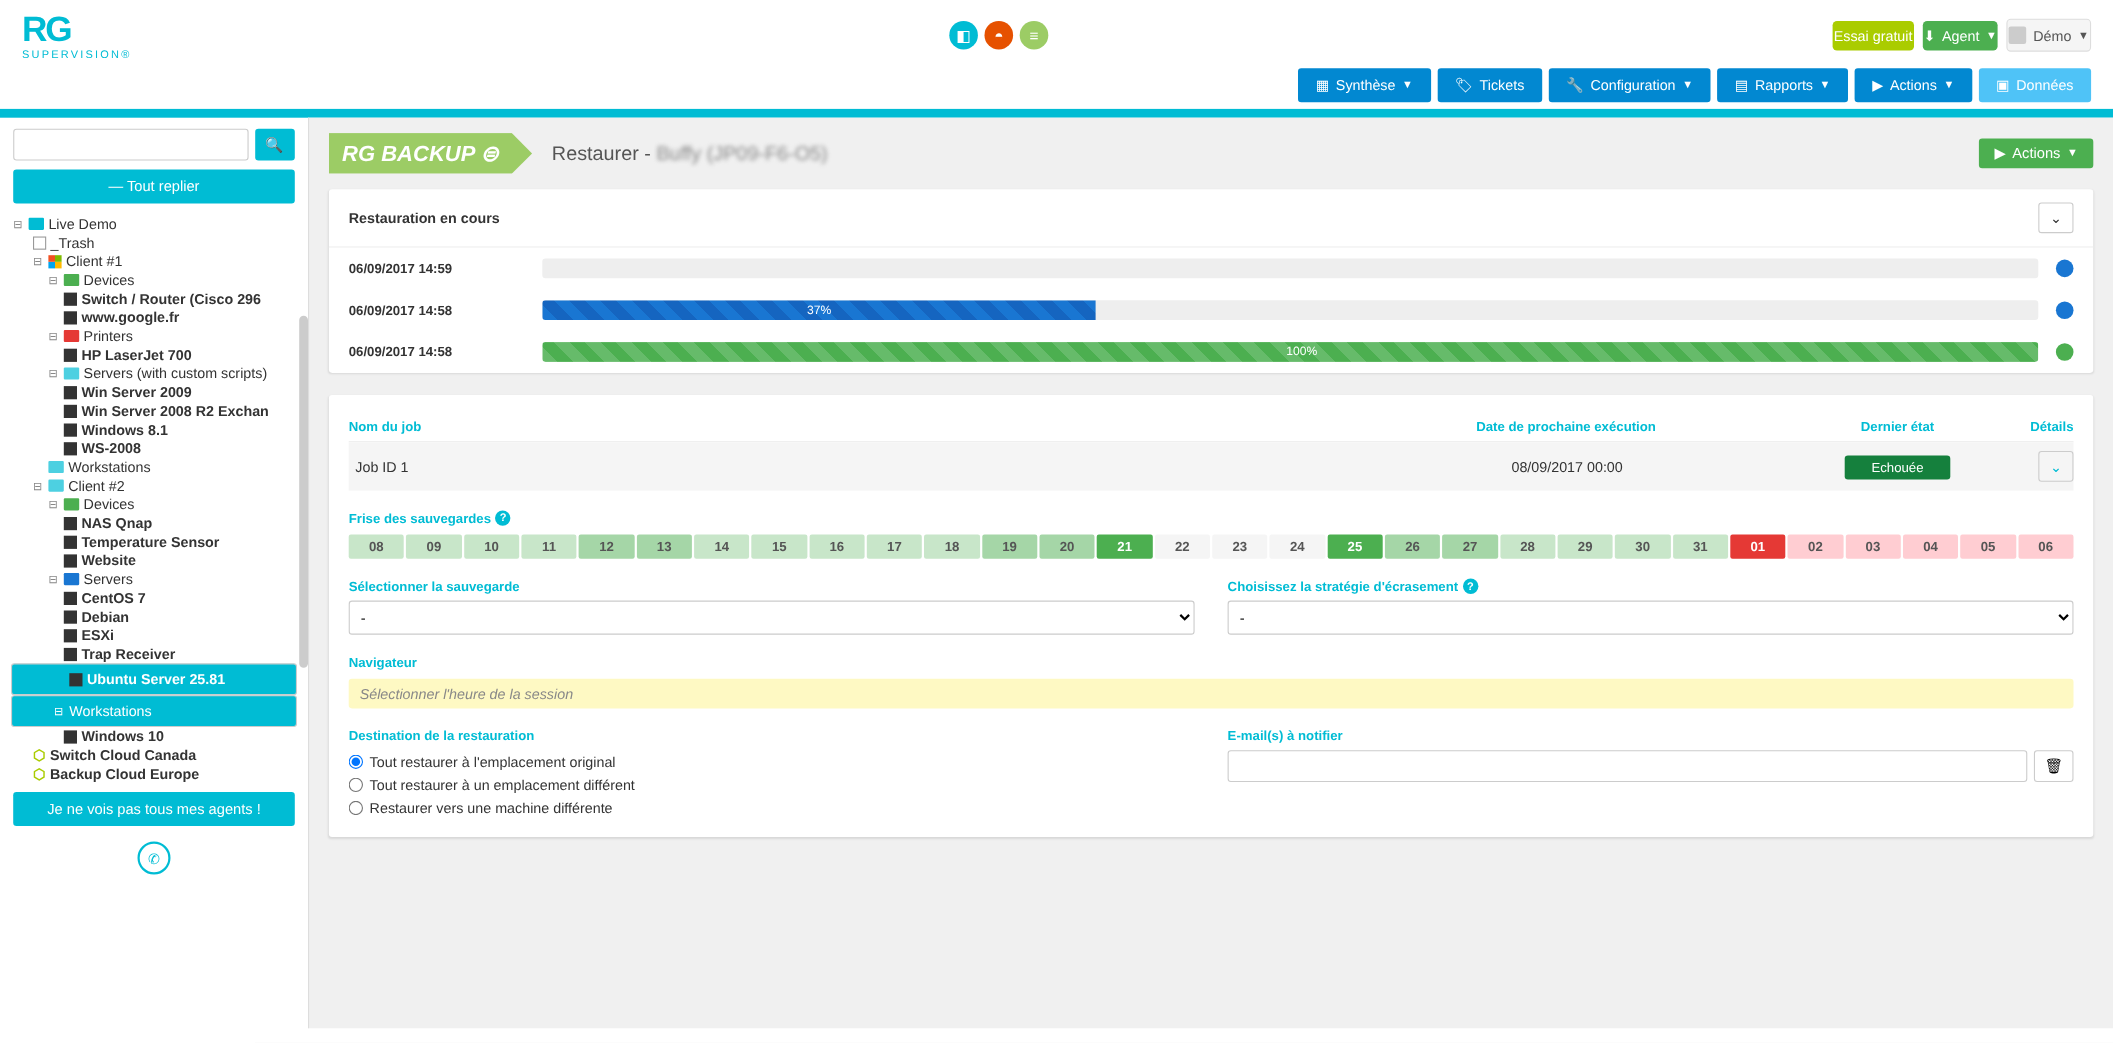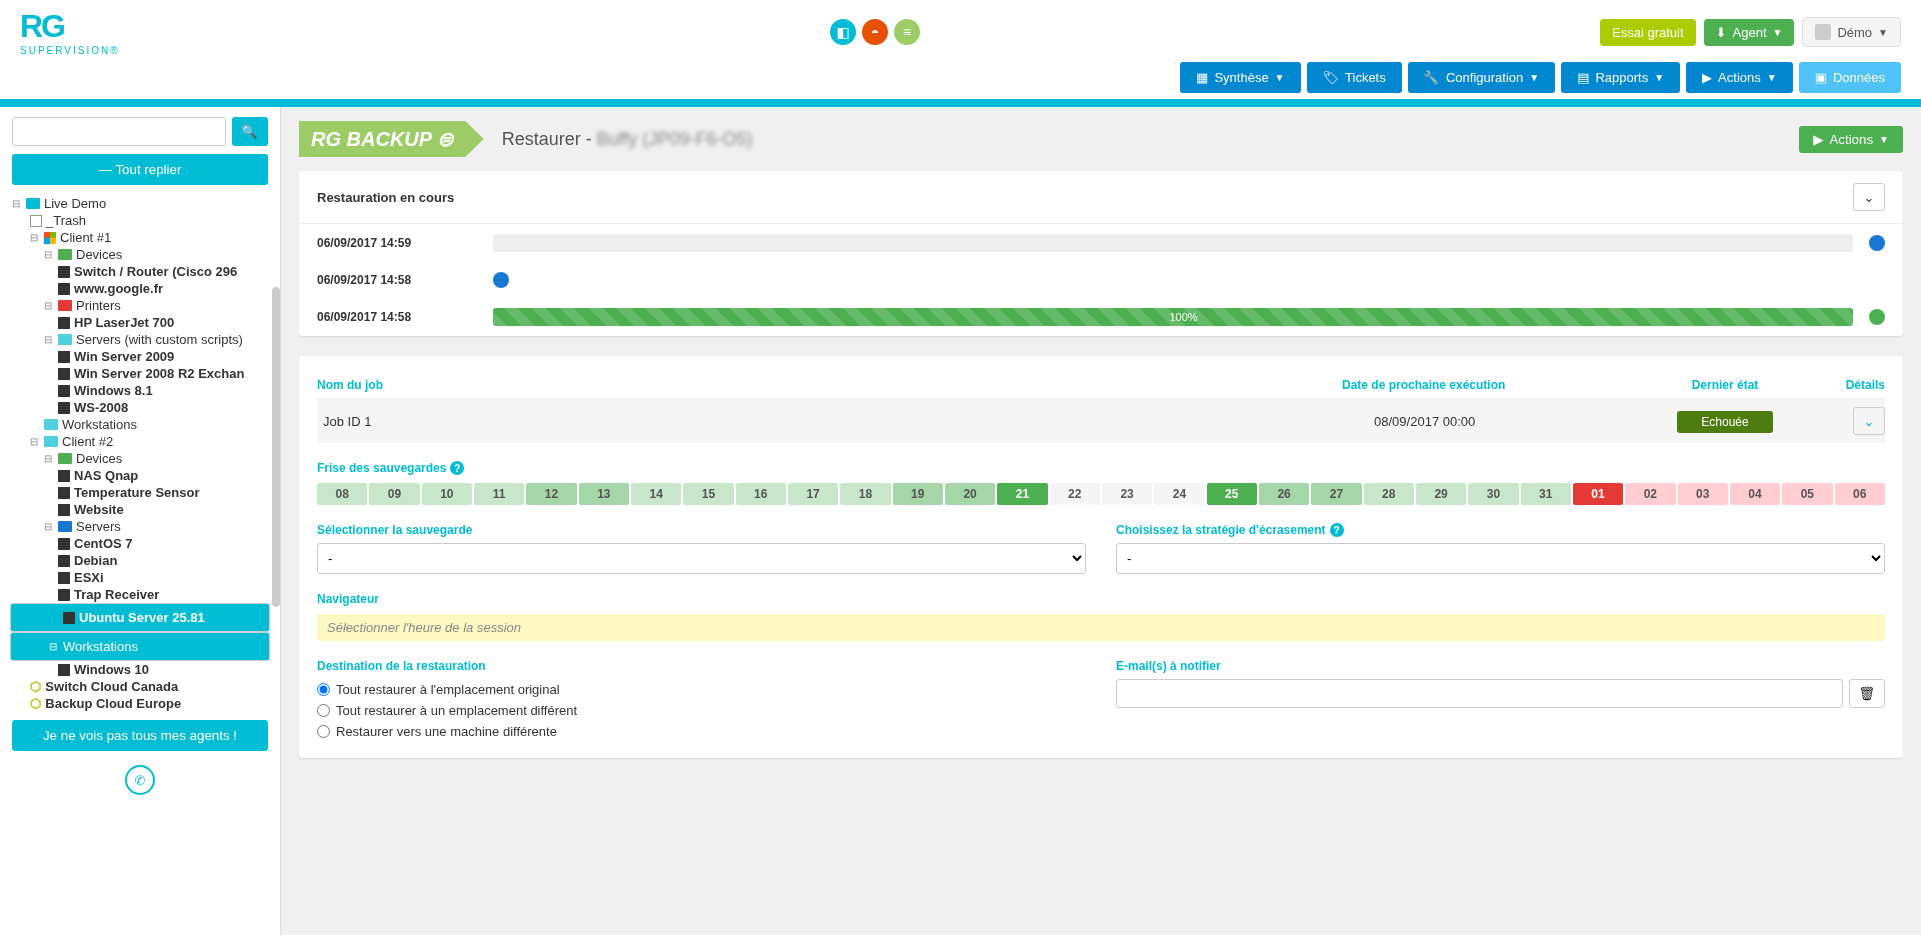--- a/index.html
+++ b/index.html
@@ -7,21 +7,21 @@
 .topbar{display:flex;align-items:center;justify-content:space-between;padding:8px 20px 0 20px;}
 .logo{width:130px;}
 .logo-text{font-size:32px;font-weight:bold;color:#00bcd4;letter-spacing:-2px;}
 .logo-sub{font-size:10px;color:#00bcd4;letter-spacing:2px;}
 .top-icons{display:flex;gap:6px;}
 .circ-icon{width:26px;height:26px;border-radius:50%;display:flex;align-items:center;justify-content:center;color:#fff;font-size:14px;}
 .ci-teal{background:#00bcd4;}
 .ci-orange{background:#e65100;}
 .ci-olive{background:#9ccc65;}
 .top-right{display:flex;gap:8px;align-items:center;}
-.btn{padding:6px 12px;border-radius:4px;border:none;cursor:pointer;font-size:13px;color:#fff;display:inline-flex;align-items:center;gap:6px;}
+.btn{padding:6px 1px;border-radius:4px;border:none;cursor:pointer;font-size:13px;color:#fff;display:inline-flex;align-items:center;gap:6px;}
 .btn-lime{background:#aacc00;}
 .btn-green{background:#4caf50;}
 .btn-light{background:#f5f5f5;color:#555;border:1px solid #ddd;}
 .avatar{width:16px;height:16px;background:#ccc;border-radius:2px;}
 .navbar{display:flex;justify-content:flex-end;gap:6px;padding:6px 20px;}
 .nav-btn{padding:8px 16px;color:#fff;border-radius:3px;font-size:13px;cursor:pointer;display:flex;align-items:center;gap:6px;}
 .nb-blue{background:#0288d1;}
 .nb-cyan{background:#4fc3f7;}
 .teal-strip{height:8px;background:#00bcd4;}
 .main{display:flex;min-height:calc(100vh - 120px);}
@@ -64,21 +64,21 @@
 .prog-fill{height:100%;background:repeating-linear-gradient(45deg,#1976d2,#1976d2 10px,#1565c0 10px,#1565c0 20px);display:flex;align-items:center;justify-content:center;color:#fff;font-size:11px;}
 .prog-fill.green{background:repeating-linear-gradient(45deg,#66bb6a,#66bb6a 10px,#4caf50 10px,#4caf50 20px);padding-left:21px;}
 .dot{width:16px;height:16px;border-radius:50%;}
 .section{background:#fff;padding:16px 18px;border-radius:3px;box-shadow:0 1px 2px rgba(0,0,0,.1);}
 .tbl-head{display:flex;border-bottom:1px solid #eee;padding:6px 0;font-weight:bold;font-size:12px;}
 .c-name{flex:2;color:#00bcd4;}
 .c-date{flex:1;color:#00bcd4;text-align:center;}
 .c-state{width:160px;color:#00bcd4;text-align:center;}
 .c-det{width:80px;color:#00bcd4;text-align:right;}
 .tbl-row{display:flex;align-items:center;padding:8px 0;background:#f5f5f5;}
-.state-badge{background:#4d7c0f;color:#fff;padding:4px 24px;border-radius:3px;font-size:12px;}
+.state-badge{background:#15803d;color:#fff;padding:4px 24px;border-radius:3px;font-size:12px;}
 .sec-title{color:#00bcd4;font-weight:bold;font-size:12px;margin:18px 0 8px 0;display:flex;align-items:center;gap:4px;}
 .info-circ{width:14px;height:14px;border-radius:50%;background:#00bcd4;color:#fff;font-size:10px;display:inline-flex;align-items:center;justify-content:center;}
 .cal-row{display:flex;gap:2px;}
 .cal-day{flex:1;text-align:center;padding:4px 0;font-size:12px;font-weight:bold;border-radius:2px;cursor:pointer;}
 .cd-lg{background:#c8e6c9;color:#555;}
 .cd-mg{background:#a5d6a7;color:#555;}
 .cd-dg{background:#4caf50;color:#fff;}
 .cd-w{background:#f5f5f5;color:#555;}
 .cd-r{background:#e53935;color:#fff;}
 .cd-lr{background:#ffcdd2;color:#555;}
@@ -344,20 +344,23 @@
       <div id="resto-rows">
           <div class="prog-row">
       <div class="prog-time">06/09/2017 14:59</div>
       <div class="prog-bar">
         <div class="prog-fill " style="width:0%"></div>
       </div>
       <div class="dot" style="background:#1976d2"></div>
     </div>
           <div class="prog-row">
       <div class="prog-time">06/09/2017 14:58</div>
+      <div class="prog-bar">
+        <div class="prog-fill " style="width:37%">37%</div>
+      </div>
       <div class="dot" style="background:#1976d2"></div>
     </div>
           <div class="prog-row">
       <div class="prog-time">06/09/2017 14:58</div>
       <div class="prog-bar">
         <div class="prog-fill green" style="width:100%">100%</div>
       </div>
       <div class="dot" style="background:#4caf50"></div>
     </div>
         </div>

